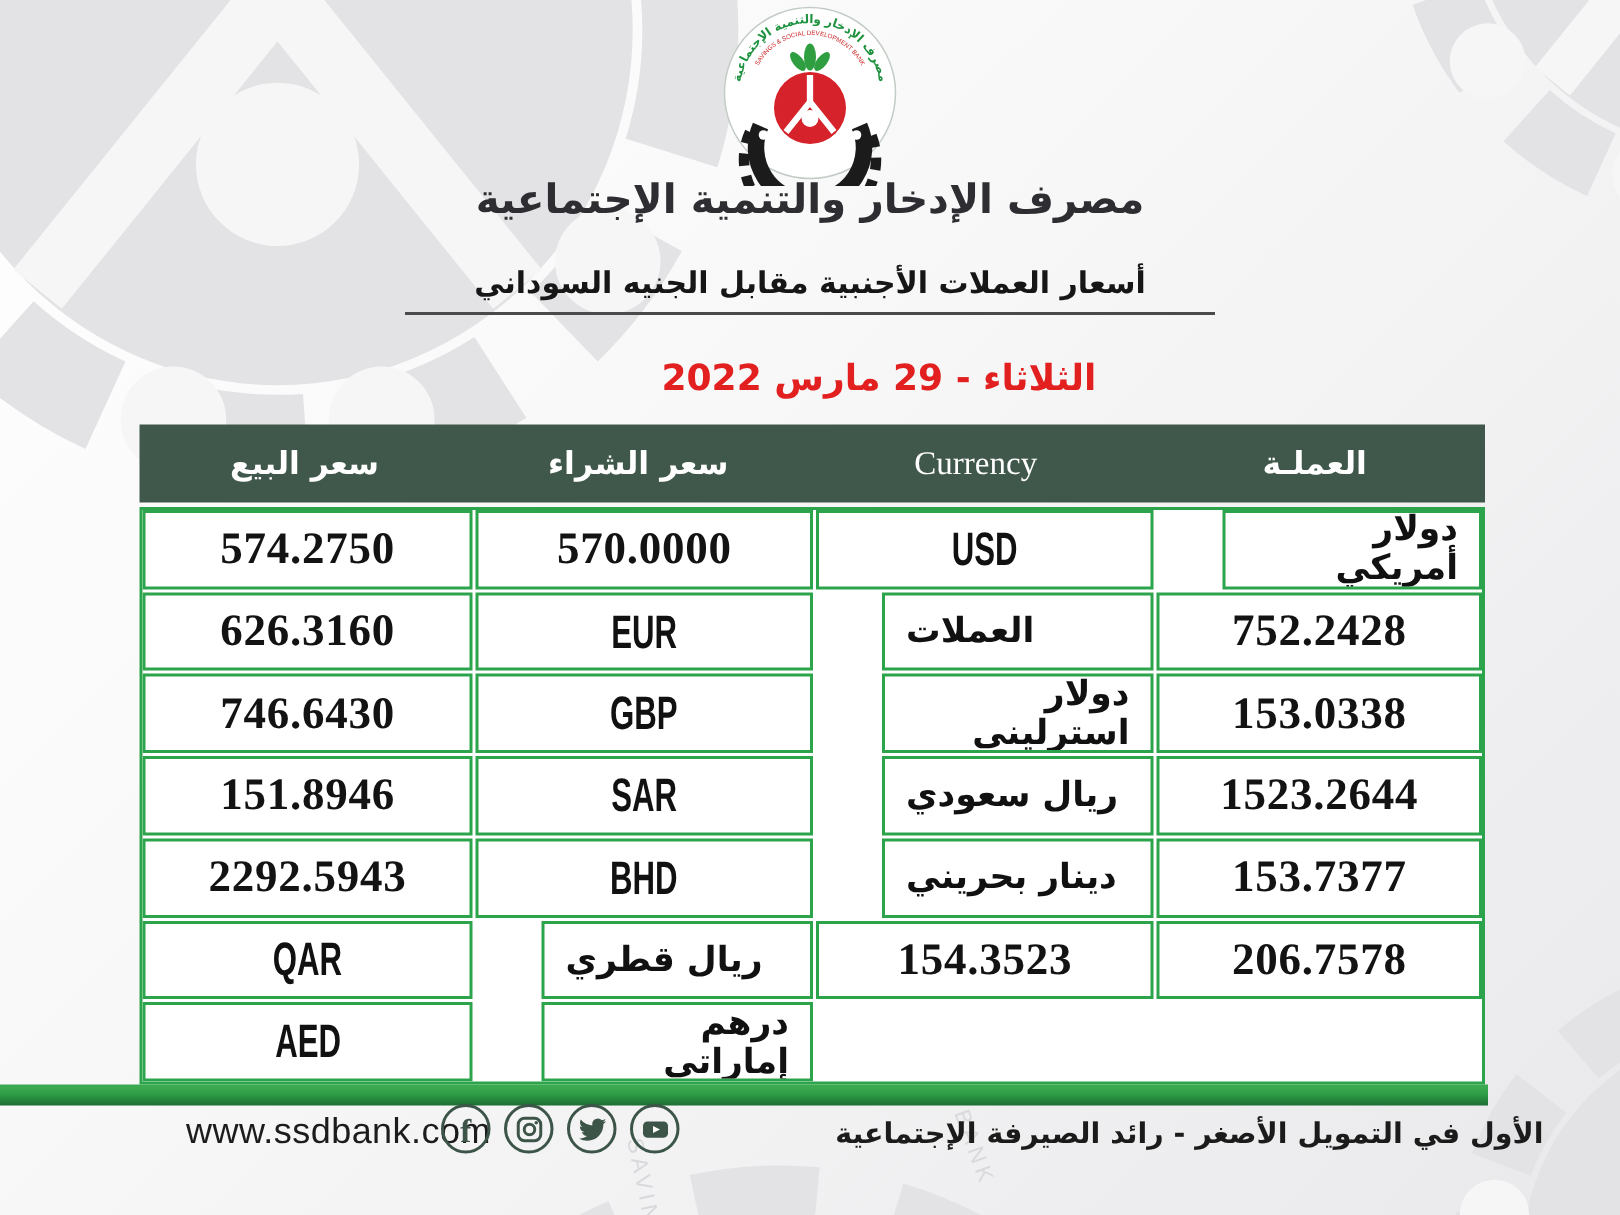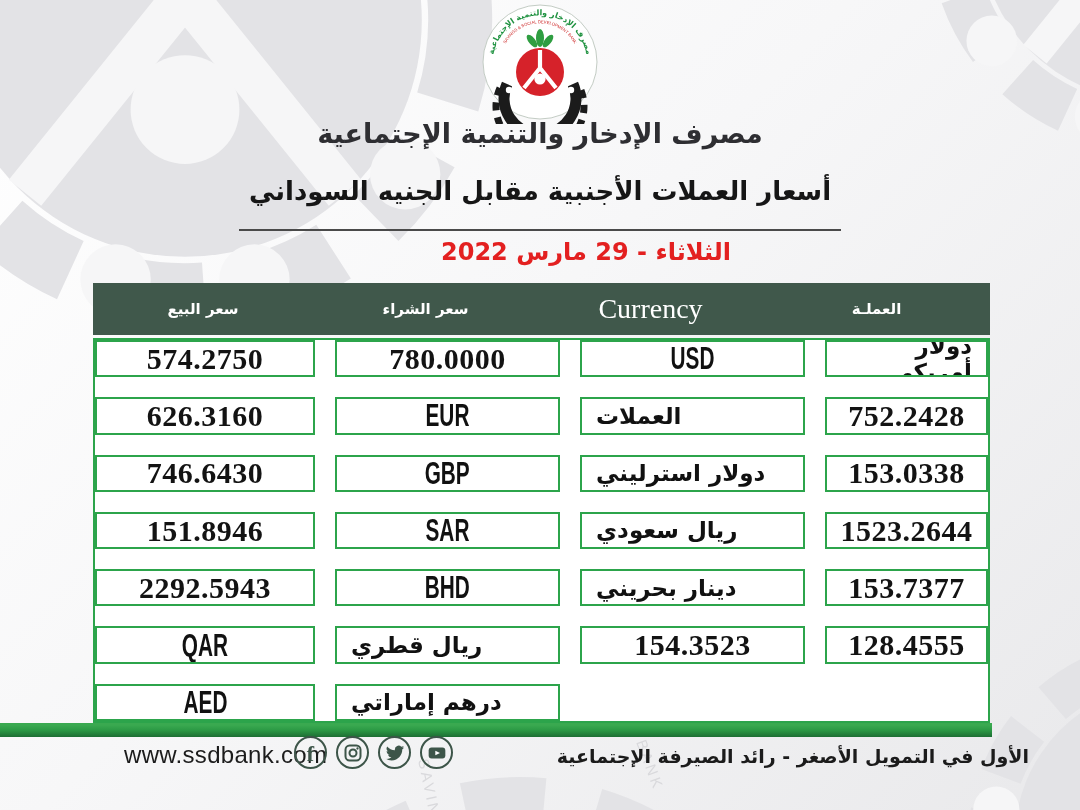--- a/index.html
+++ b/index.html
@@ -11,51 +11,51 @@
   
   .wm-layer{position:absolute;inset:0;z-index:0;}
   
   .logo-wrap{position:absolute;left:478px;top:4px;width:124px;height:120px;z-index:2;}
   .bank-name{
     position:absolute;left:0;top:118px;width:1080px;text-align:center;z-index:2;
     font-weight:bold;font-size:27px;color:#2e2e32;direction:rtl;
   }
   .page-title-wrap{position:absolute;left:0;top:176px;width:1080px;text-align:center;z-index:2;}
   .page-title{
-    display:inline-block;direction:rtl;font-weight:bold;font-size:26px;color:#161616;
-    padding:0 10px 23px 10px;border-bottom:2px solid #4a4a4a;min-width:520px;
+    display:inline-block;direction:rtl;font-weight:bold;font-size:20px;color:#161616;
+    padding:0 10px 8px 10px;border-bottom:2px solid #4a4a4a;min-width:520px;
   }
   .date-line{
     position:absolute;left:0;top:238px;width:1080px;text-align:center;z-index:2;
     direction:rtl;font-weight:bold;font-size:24px;color:#e32020;padding-left:46px;
   }
   
   .rates-table{position:absolute;left:93px;top:283px;width:897px;z-index:2;direction:ltr;}
   .thead{
     display:grid;grid-template-columns:220px 225px 225px 1fr;
     background:#40584b;height:52px;align-items:center;
   }
-  .thead .th{color:#fff;text-align:center;font-weight:bold;font-size:15px;direction:rtl;}
-  .thead .th.en{font-family:"Liberation Serif",serif;font-weight:normal;font-size:28px;direction:ltr;text-align:center;}
+  .thead .th{color:#fff;text-align:center;font-weight:bold;font-size:21px;direction:rtl;}
+  .thead .th.en{font-family:"Liberation Serif",serif;font-weight:normal;font-size:22px;direction:ltr;text-align:center;}
   .tbody{
     margin-top:3px;height:385px;
     display:grid;grid-template-columns:220px 225px 225px 1fr;grid-auto-rows:1fr;
-    gap:20px;border:2px solid #2ca44b;background:#ffffff;box-sizing:border-box;
+    gap:2px;border:2px solid #2ca44b;background:#ffffff;box-sizing:border-box;
   }
   .cell{
     background:#fff;border:2px solid #2ca44b;
     display:flex;align-items:center;justify-content:center;overflow:hidden;
   }
   .cell.num{font-family:"Liberation Serif",serif;font-weight:bold;font-size:30px;color:#131313;letter-spacing:.5px;}
   .cell.code span{
     font-family:"Liberation Sans",sans-serif;font-weight:bold;font-size:26px;color:#111;
     display:inline-block;transform:scale(.8,1.2);letter-spacing:0;
   }
   .cell.name{justify-content:flex-end;padding:0 14px;direction:rtl;
-    font-weight:bold;font-size:23px;color:#111;}
+    font-weight:bold;font-size:23px;color:#111;margin-left:44px;}
   
   .green-band{
     position:absolute;left:0;top:723px;width:992px;height:14px;z-index:2;
     background:linear-gradient(#3aa950 15%,#2c9a45 50%,#1d6e33 100%);
   }
   .footer{position:absolute;left:0;top:733px;width:1080px;height:60px;z-index:2;margin-left:39px;}
   .website{
     position:absolute;left:85px;top:8px;font-size:24px;color:#1c1c1c;
     font-family:"Liberation Sans",sans-serif;letter-spacing:.3px;
   }
@@ -142,21 +142,21 @@
 
   <div class="rates-table">
     <div class="thead">
       <div class="th">سعر البيع</div>
       <div class="th">سعر الشراء</div>
       <div class="th en">Currency</div>
       <div class="th">العملـة</div>
     </div>
     <div class="tbody">
     <div class="cell num">574.2750</div>
-    <div class="cell num">780.0000</div>
+    <div class="cell num">570.0000</div>
     <div class="cell code">
           <span>USD</span>
         </div>
     <div class="cell name">دولار أمريكي</div>
 
     <div class="cell num">626.3160</div>
     <div class="cell code">
           <span>EUR</span>
         </div>
     <div class="cell name">العملات</div>
@@ -182,21 +182,21 @@
         </div>
     <div class="cell name">دينار بحريني</div>
 
     <div class="cell num">153.7377</div>
     <div class="cell code">
           <span>QAR</span>
         </div>
     <div class="cell name">ريال قطري</div>
 
     <div class="cell num">154.3523</div>
-    <div class="cell num">128.4555</div>
+    <div class="cell num">206.7578</div>
     <div class="cell code">
           <span>AED</span>
         </div>
     <div class="cell name">درهم إماراتي</div>
   </div>
   </div>
 
   <div class="green-band"></div>
 
   <div class="footer">

